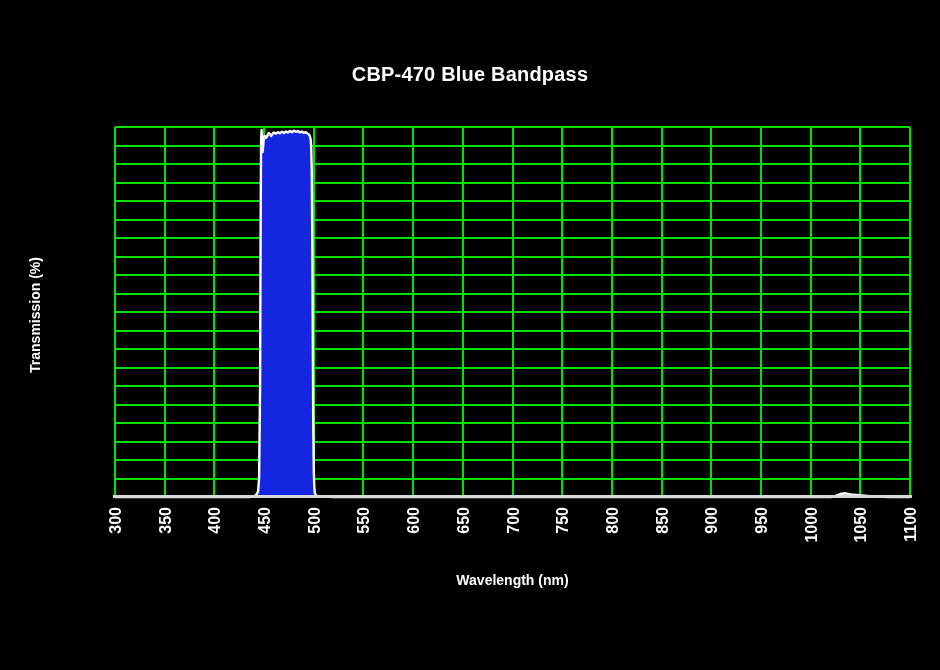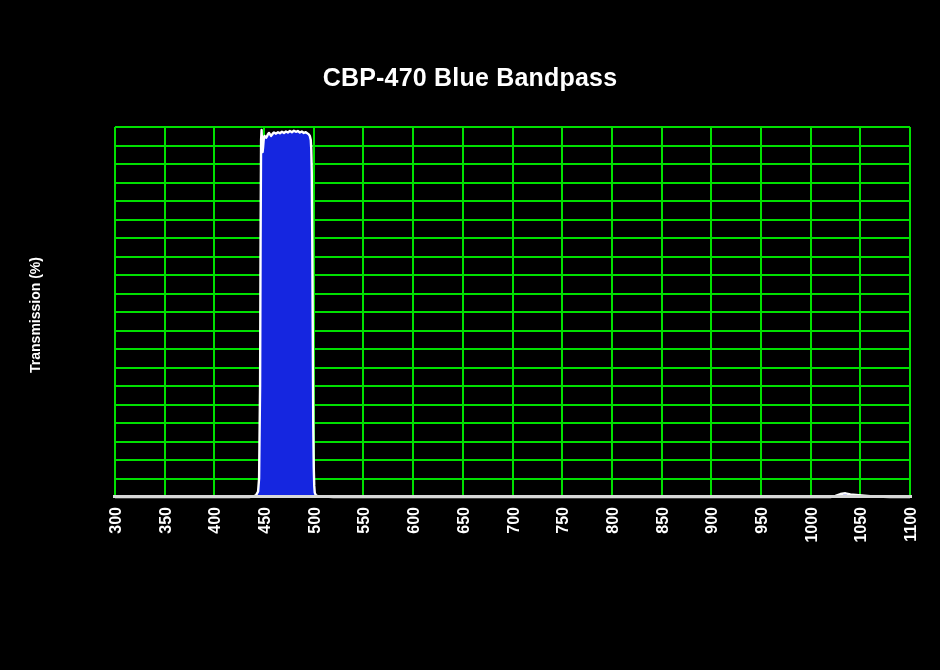--- a/index.html
+++ b/index.html
@@ -19,21 +19,21 @@
     width: 940px;
     height: 670px;
     background: #000000;
   }
   #chart-title {
     position: absolute;
     left: 0;
     top: 63px;
     width: 940px;
     text-align: center;
-    font-size: 25px;
+    font-size: 20px;
     font-weight: bold;
     color: #ffffff;
     letter-spacing: 0.2px;
   }
   #ylabel {
     position: absolute;
     left: 22px;
     top: 165px;
     width: 26px;
     height: 300px;
@@ -221,14 +221,15 @@
         <div class="xtick-label" style="left: 0px; margin-left: -8px;">1000</div>
       </div>
       <div class="xtick-wrap" style="left: 860.312px;">
         <div class="xtick-label" style="left: 0px; margin-left: -8px;">1050</div>
       </div>
       <div class="xtick-wrap" style="left: 910px;">
         <div class="xtick-label" style="left: 0px; margin-left: -8px;">1100</div>
       </div>
     </div>
 
+  <div id="xlabel">Wavelength (nm)</div>
 
 </div>
 
 </body></html>

